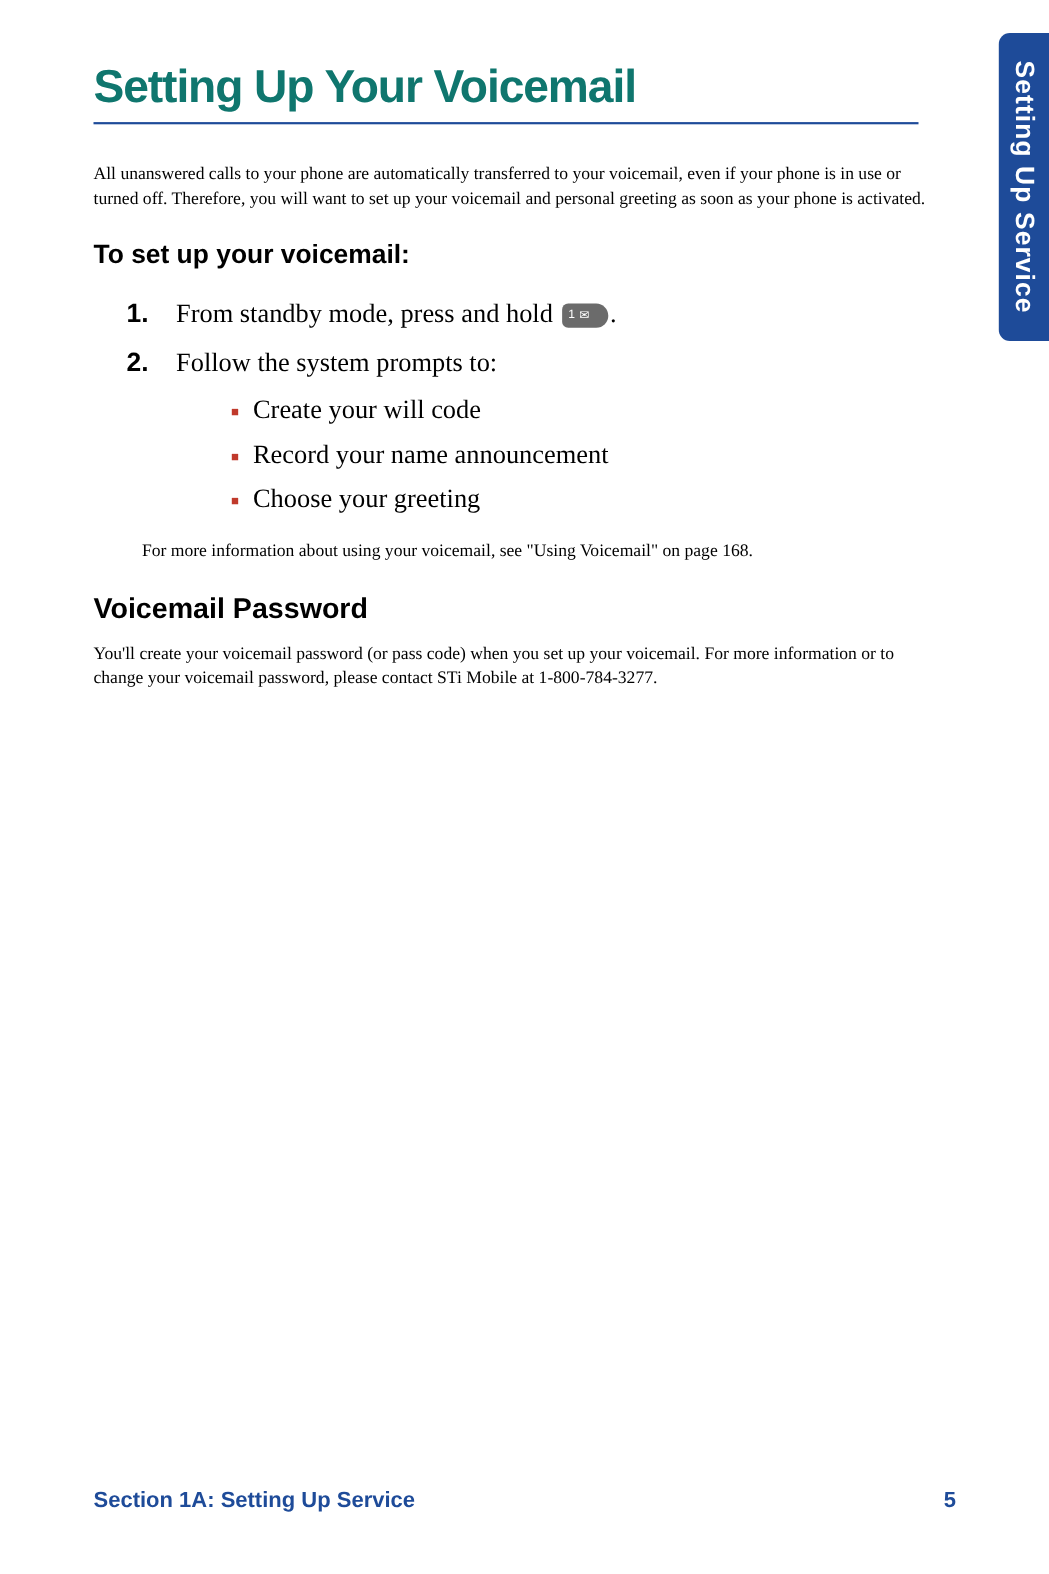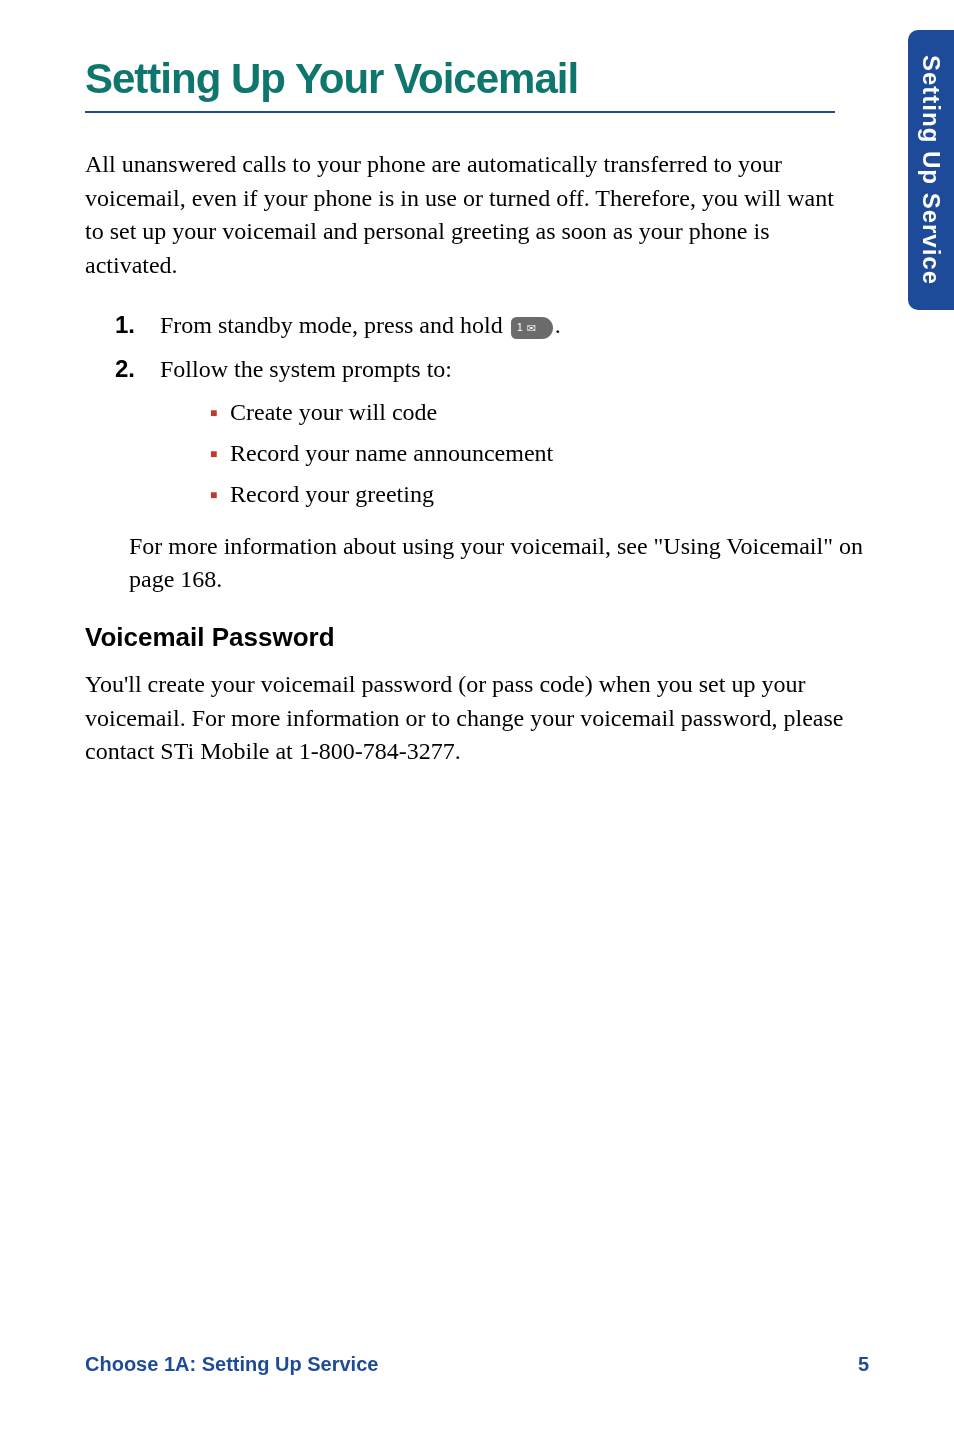--- a/index.html
+++ b/index.html
@@ -47,21 +47,21 @@
       font-family: Arial, sans-serif;
       margin-bottom: 8px;
       letter-spacing: -1px;
     }
     .heading-underline {
       border-bottom: 2px solid #1e4b99;
       margin-bottom: 35px;
       width: 750px;
     }
     .body-text {
-      font-size: 24px;
+      font-size: 16px;
       line-height: 1.4;
       margin-bottom: 25px;
       width: 760px;
     }
     .bold-instruction {
       font-weight: bold;
       font-size: 24px;
       font-family: Arial, sans-serif;
       margin-bottom: 22px;
     }
@@ -164,40 +164,41 @@
 <div class="side-tab">
   <span class="side-tab-text">Setting Up Service</span>
 </div>
 
 <div class="content">
   <h1 class="main-heading">Setting Up Your Voicemail</h1>
   <div class="heading-underline"></div>
 
   <p class="body-text">All unanswered calls to your phone are automatically transferred to your voicemail, even if your phone is in use or turned off. Therefore, you will want to set up your voicemail and personal greeting as soon as your phone is activated.</p>
 
+  <p class="bold-instruction">To set up your voicemail:</p>
 
   <ol class="numbered-list">
     <li>
       <span class="num">1.</span>
       <span>From standby mode, press and hold </span><span class="key-icon"></span><span>.</span>
     </li>
     <li>
       <span class="num">2.</span>
       <span>Follow the system prompts to:</span>
       <ul class="bullet-list">
         <li>Create your will code</li>
         <li>Record your name announcement</li>
-        <li>Record your greeting</li>
+        <li>Choose your greeting</li>
       </ul>
     </li>
   </ol>
 
   <p class="body-text" style="margin-top:18px;margin-left:44px;">For more information about using your voicemail, see "Using Voicemail" on page 168.</p>
 
   <h2 class="sub-heading">Voicemail Password</h2>
 
   <p class="body-text">You'll create your voicemail password (or pass code) when you set up your voicemail. For more information or to change your voicemail password, please contact STi Mobile at 1-800-784-3277.</p>
 </div>
 
 <div class="footer">
-  <span class="footer-left">Choose 1A: Setting Up Service</span>
+  <span class="footer-left">Section 1A: Setting Up Service</span>
   <span class="footer-right">5</span>
 </div>
 
 </body></html>

